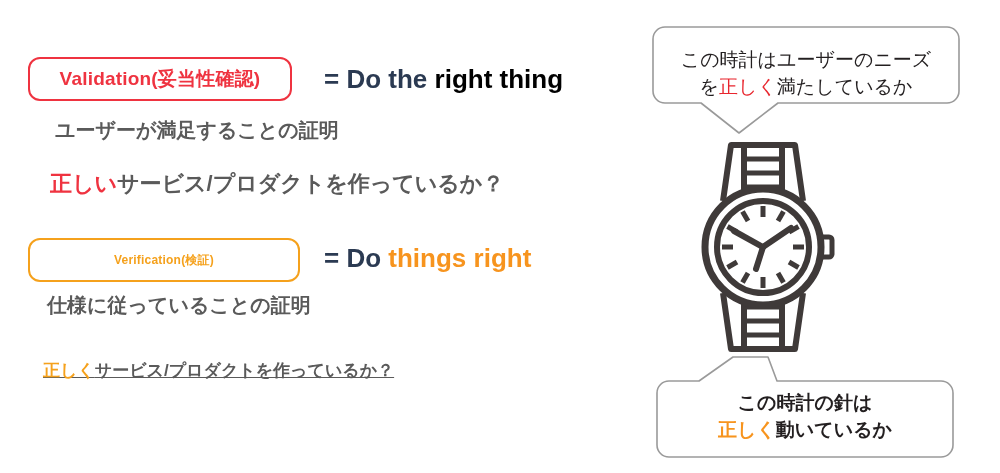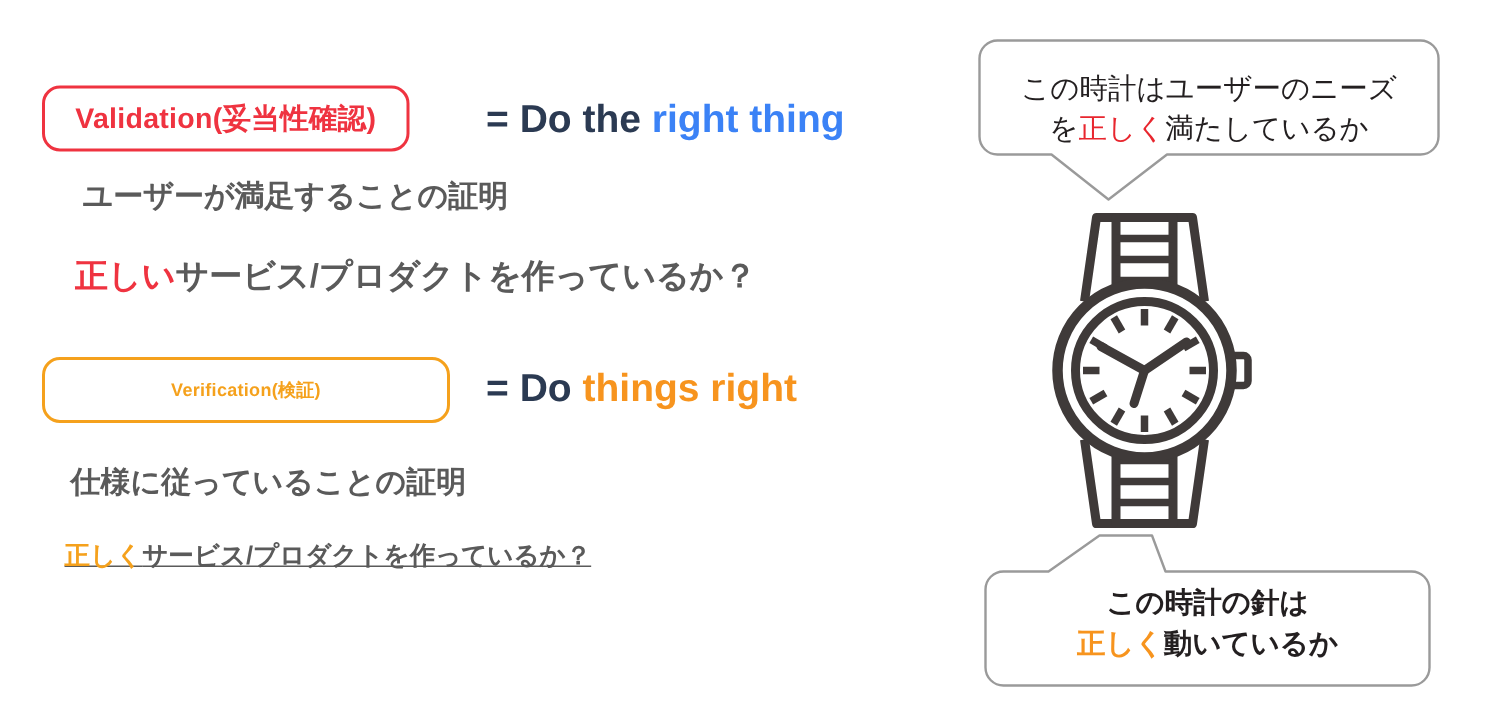--- a/index.html
+++ b/index.html
@@ -15,56 +15,56 @@
   .pill{
     position:absolute;
     box-sizing:border-box;
     border-radius:12px;
     background:#ffffff;
     display:flex;align-items:center;justify-content:center;
     font-weight:bold;
     letter-spacing:.2px;
   }
   .pill.validation{
-    left:28px;top:57px;width:245px;height:44px;
+    left:28px;top:57px;width:264px;height:44px;
     border:2px solid #ef3340;
     color:#ef3340;
     font-size:19px;
   }
   .pill.verification{
     left:28px;top:238px;width:272px;height:44px;
     border:2px solid #f5a11c;
     color:#f5a11c;
     font-size:12px;
   }
 
   .eqline{
     position:absolute;
     font-size:26px;font-weight:bold;
     white-space:nowrap;
     color:#2b3a52;
   }
   .eqline .eq{color:#2b3a52;font-weight:bold;}
-  .eqline .hl-red{color:#3b82f6;}
+  .eqline .hl-red{color:#000000;}
   .eqline .hl-orange{color:#f7941e;}
   .eq1{left:324px;top:64px;}
   .eq2{left:324px;top:243px;}
 
   .subline{
     position:absolute;
     font-size:20px;
     font-weight:bold;
     color:#5a5a5a;
     white-space:nowrap;
   }
   .subline .red{color:#ef3340;font-family:Liberation Serif, serif;}
   .subline .orange{color:#f5a11c;}
   .s1{left:55px;top:117px;}
   .s2{left:50px;top:169px;font-size:22px;}
-  .s3{left:47px;top:308px;}
+  .s3{left:47px;top:292px;}
   .s4{left:43px;top:359px;font-size:17px;text-decoration:underline;}
 
   
   .bubble-wrap{position:absolute;}
   .bubble-wrap svg{display:block;position:absolute;left:0;top:0;overflow:visible;}
   .bubble-text{
     position:absolute;
     width:100%;
     text-align:center;
     font-size:19px;

